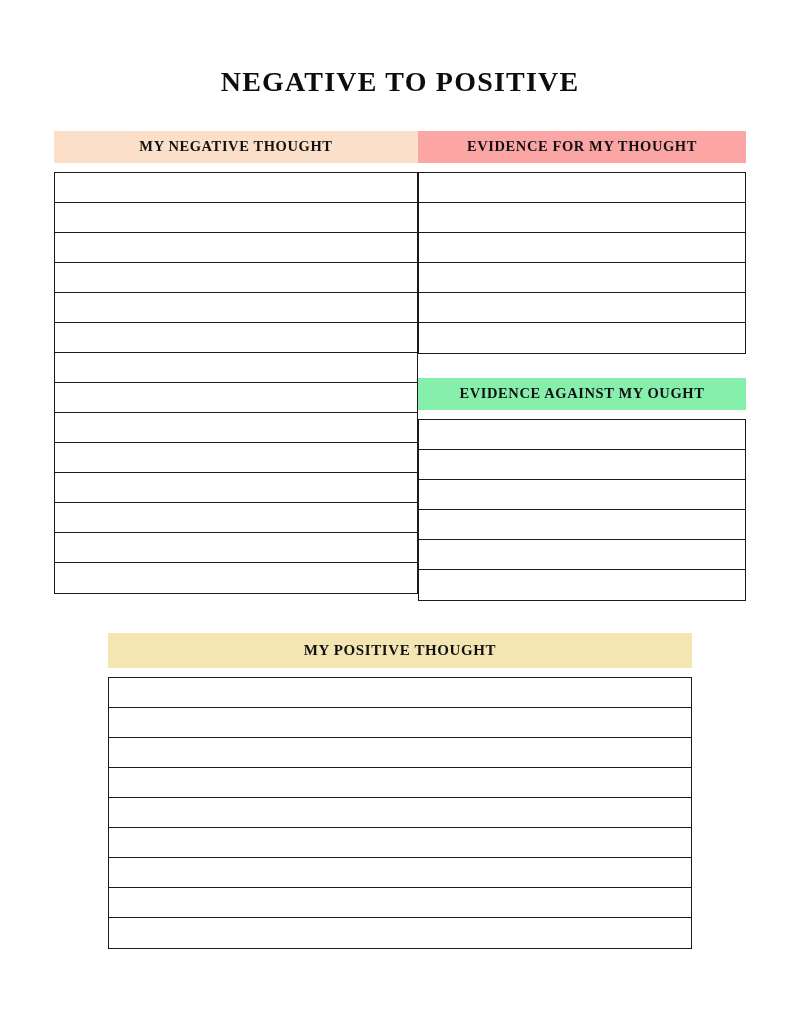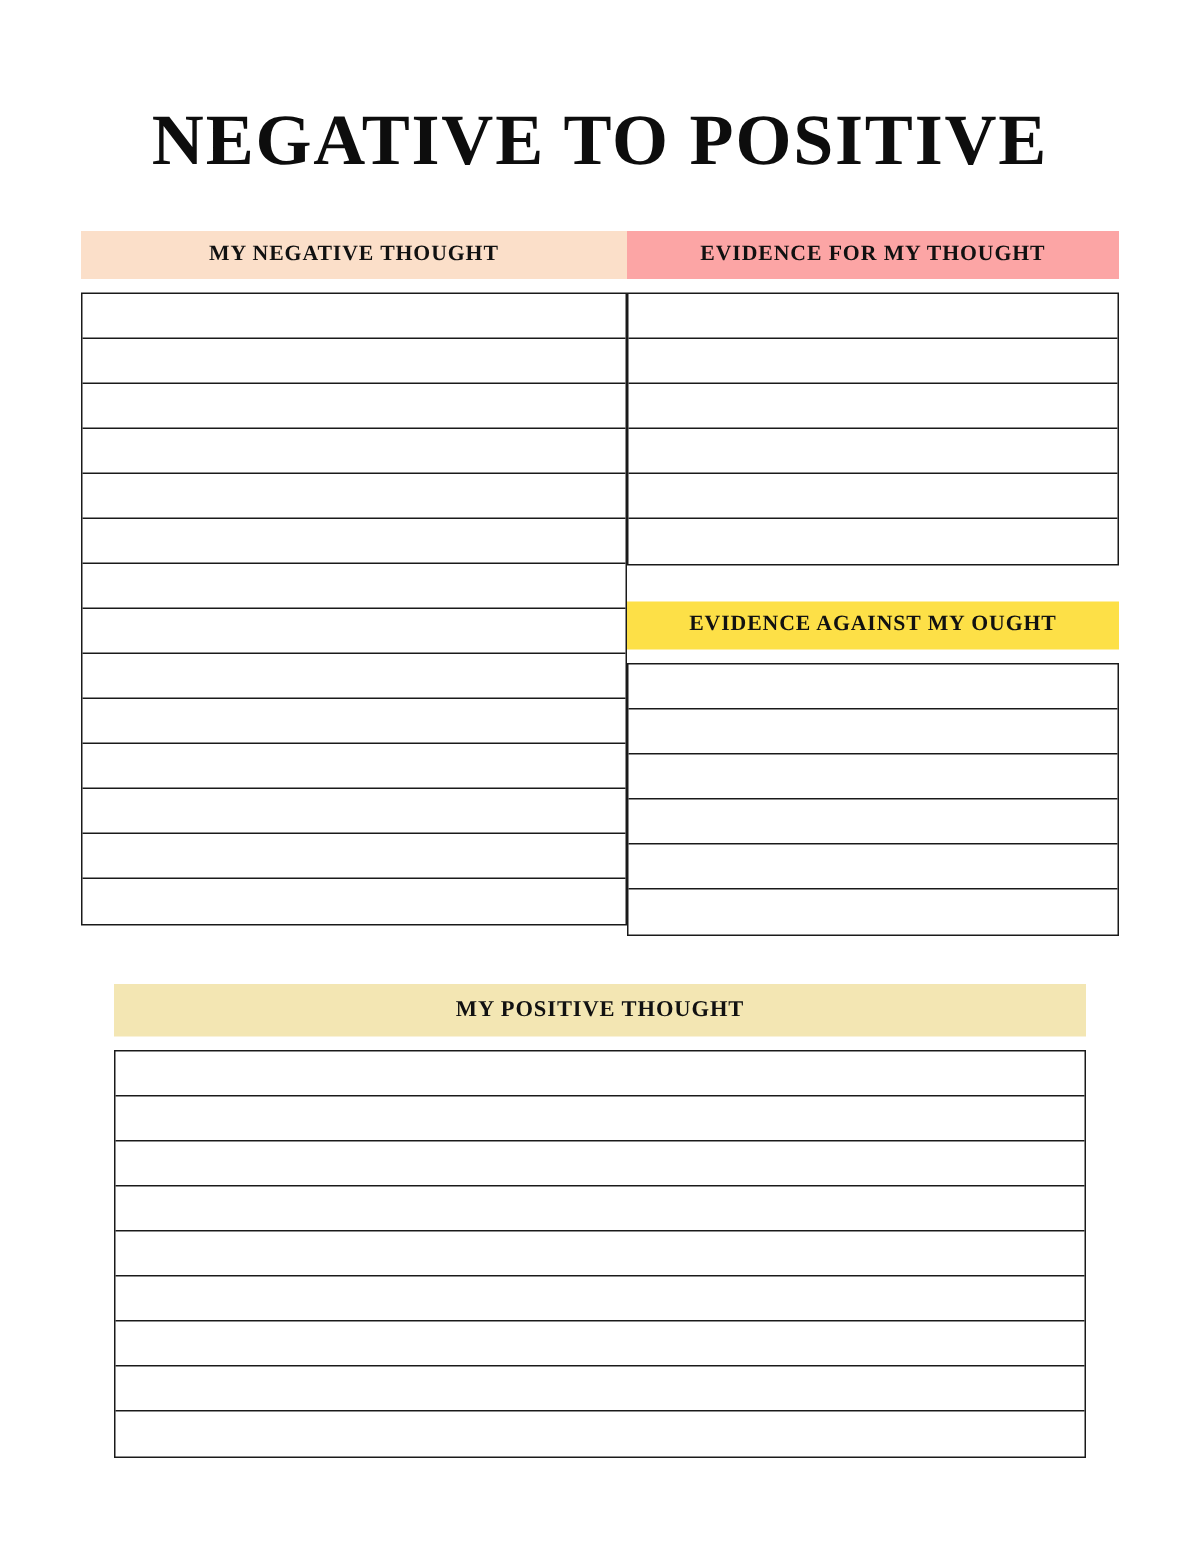--- a/index.html
+++ b/index.html
@@ -21,21 +21,21 @@
     box-sizing: border-box;
     padding: 0;
     position: relative;
     background: #ffffff;
   }
 
   .worksheet-title {
     text-align: center;
     font-family: "Liberation Serif", serif;
     font-weight: bold;
-    font-size: 48px;
+    font-size: 28px;
     letter-spacing: 1.2px;
     margin: 0;
     padding-top: 66px;
     color: #0d0d0d;
   }
 
   .columns {
     display: flex;
     flex-direction: row;
     justify-content: space-between;
@@ -78,21 +78,21 @@
   }
   .line-row:last-child {
     border-bottom: none;
   }
 
   .spacer-between {
     height: 24px;
   }
 
   .bottom-section {
-    width: 648px;
+    width: 584px;
     margin: 0 auto;
     padding-top: 32px;
     box-sizing: border-box;
   }
 
   .bottom-header {
     text-align: center;
     font-family: "Liberation Serif", serif;
     font-weight: bold;
     font-size: 15px;
@@ -145,21 +145,21 @@
           <div class="line-row"></div>
           <div class="line-row"></div>
           <div class="line-row"></div>
           <div class="line-row"></div>
         </div>
       </div>
 
       <div class="spacer-between"></div>
 
       <div>
-        <div class="section-header" style="background:#fde047;">EVIDENCE AGAINST MY OUGHT</div>
+        <div class="section-header" style="background:#86efac;">EVIDENCE AGAINST MY OUGHT</div>
         <div class="lines-box">
           <div class="line-row"></div>
           <div class="line-row"></div>
           <div class="line-row"></div>
           <div class="line-row"></div>
           <div class="line-row"></div>
           <div class="line-row"></div>
         </div>
       </div>
 

